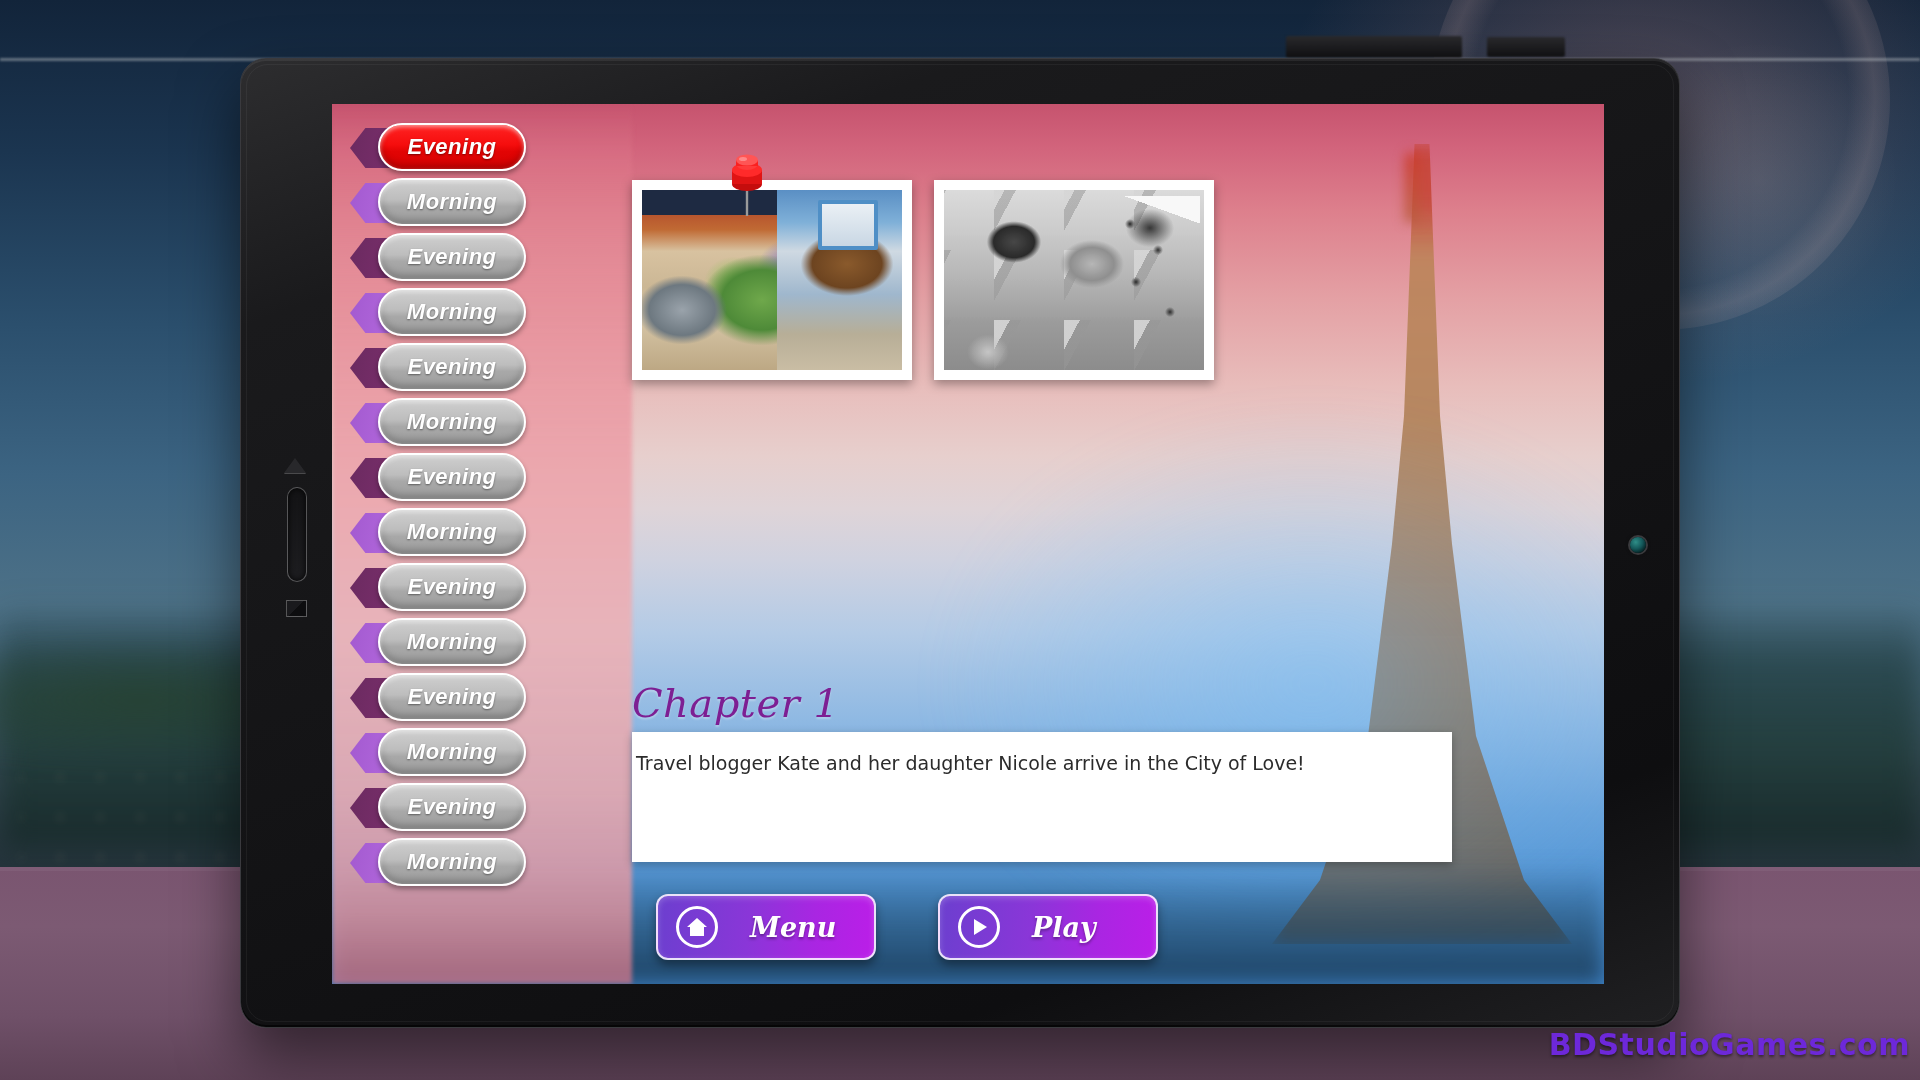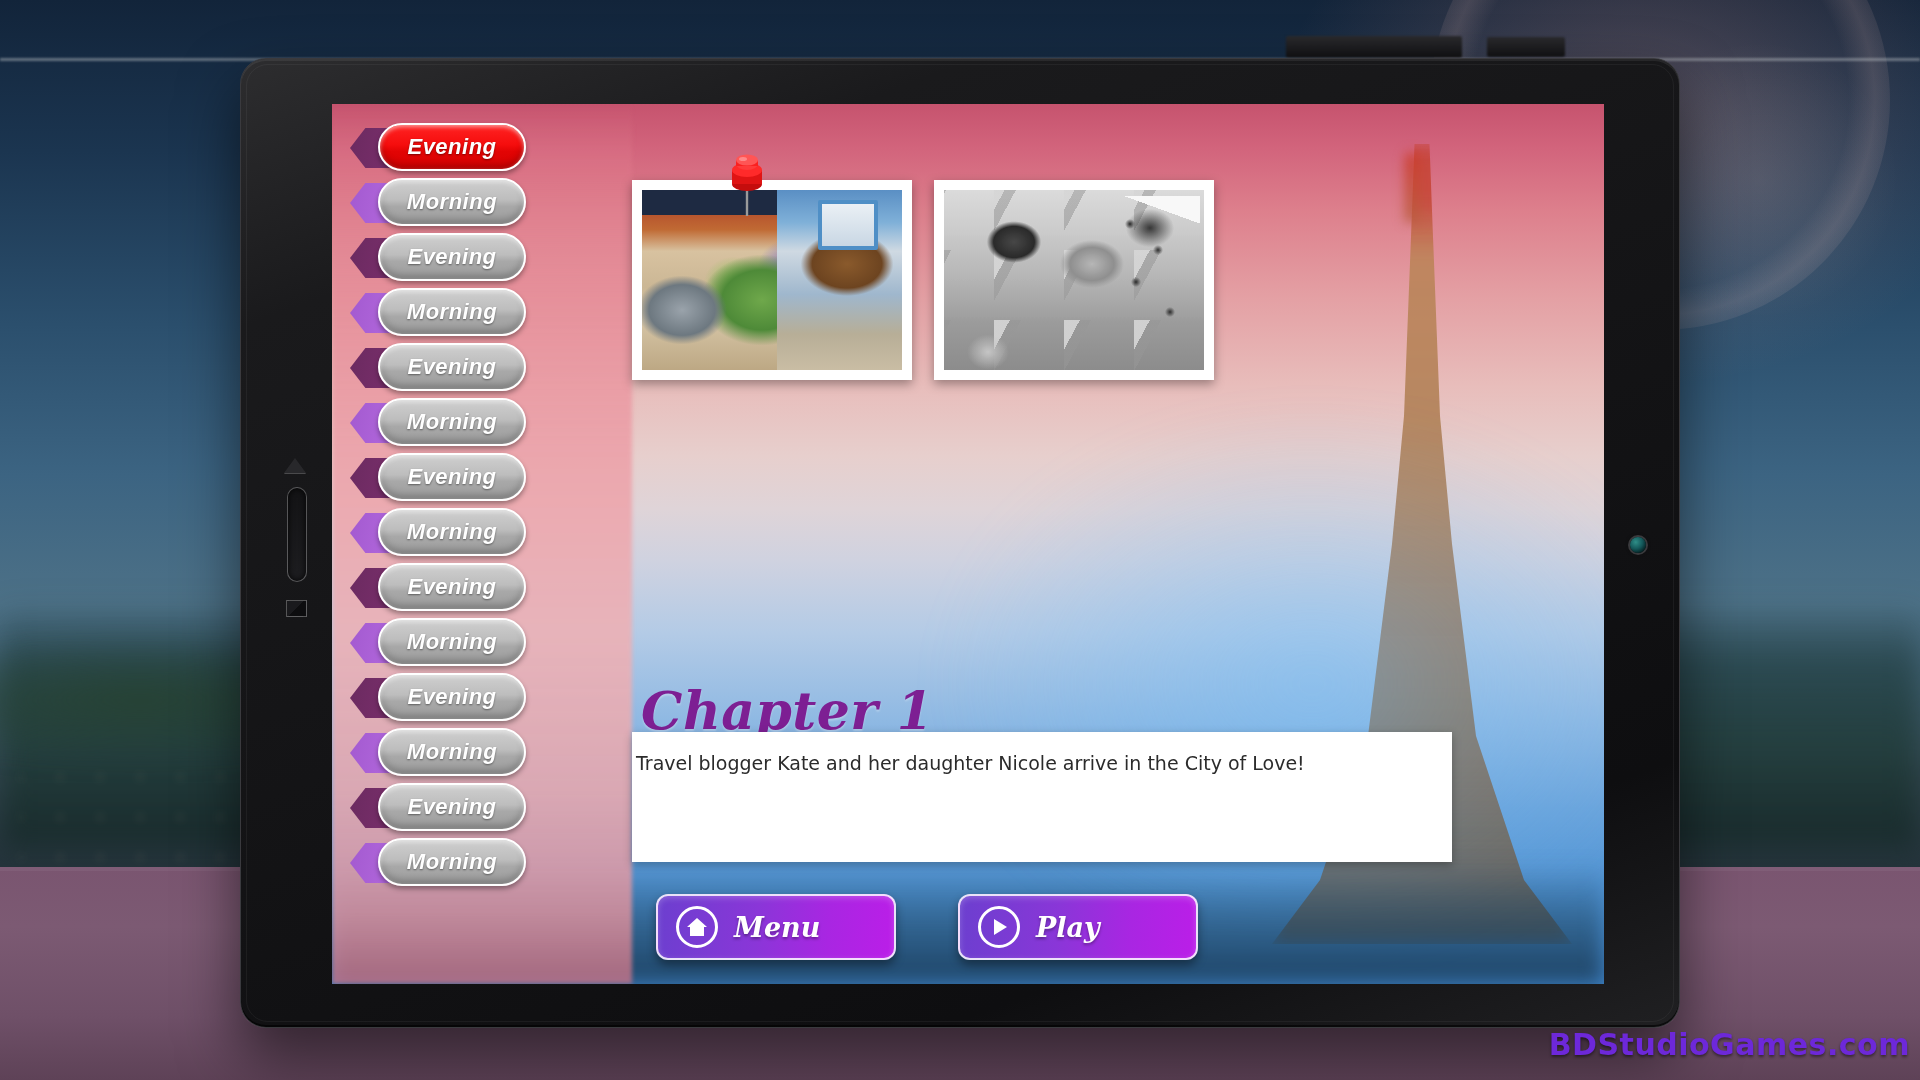--- a/index.html
+++ b/index.html
@@ -355,26 +355,25 @@
     width: 46px; height: 64px;
     z-index: 6;
     pointer-events: none;
   }
 
   #chapter-title {
     position: absolute;
     left: 300px; top: 576px;
     font-family: "DejaVu Serif", serif;
     font-style: italic;
-    font-weight: 700;
-    font-size: 52px;
+    font-weight: 400;
+    font-size: 40px;
     color: #7d1f93;
     letter-spacing: .5px;
     text-shadow: 0 2px 2px rgba(255,255,255,.3);
-    padding-left: 9px;
   }
 
   #story-box {
     position: absolute;
     left: 300px; top: 628px;
     width: 820px; height: 130px;
     background: #ffffff;
     box-shadow: 0 3px 9px rgba(0,0,0,.28);
     padding: 18px 4px;
   }
@@ -385,28 +384,28 @@
     line-height: 1.4;
   }
 
   #action-bar {
     position: absolute;
     left: 324px; top: 790px;
     display: flex;
     gap: 62px;
   }
   .action-btn {
-    width: 240px; height: 66px;
+    width: 220px; height: 66px;
     border-radius: 12px;
     background: linear-gradient(95deg, #6c3fcf 0%, #8a36d8 42%, #a926e2 72%, #bb1ee8 100%);
     border: 2px solid rgba(255,255,255,.85);
     box-shadow: 0 5px 10px rgba(0,0,0,.4), inset 0 2px 6px rgba(255,255,255,.22);
     display: flex;
     align-items: center;
-    gap: 16px;
+    gap: 32px;
     padding-left: 18px;
     cursor: pointer;
   }
   .action-icon {
     width: 42px; height: 42px;
     border-radius: 50%;
     border: 3px solid #ffffff;
     display: flex;
     align-items: center;
     justify-content: center;

